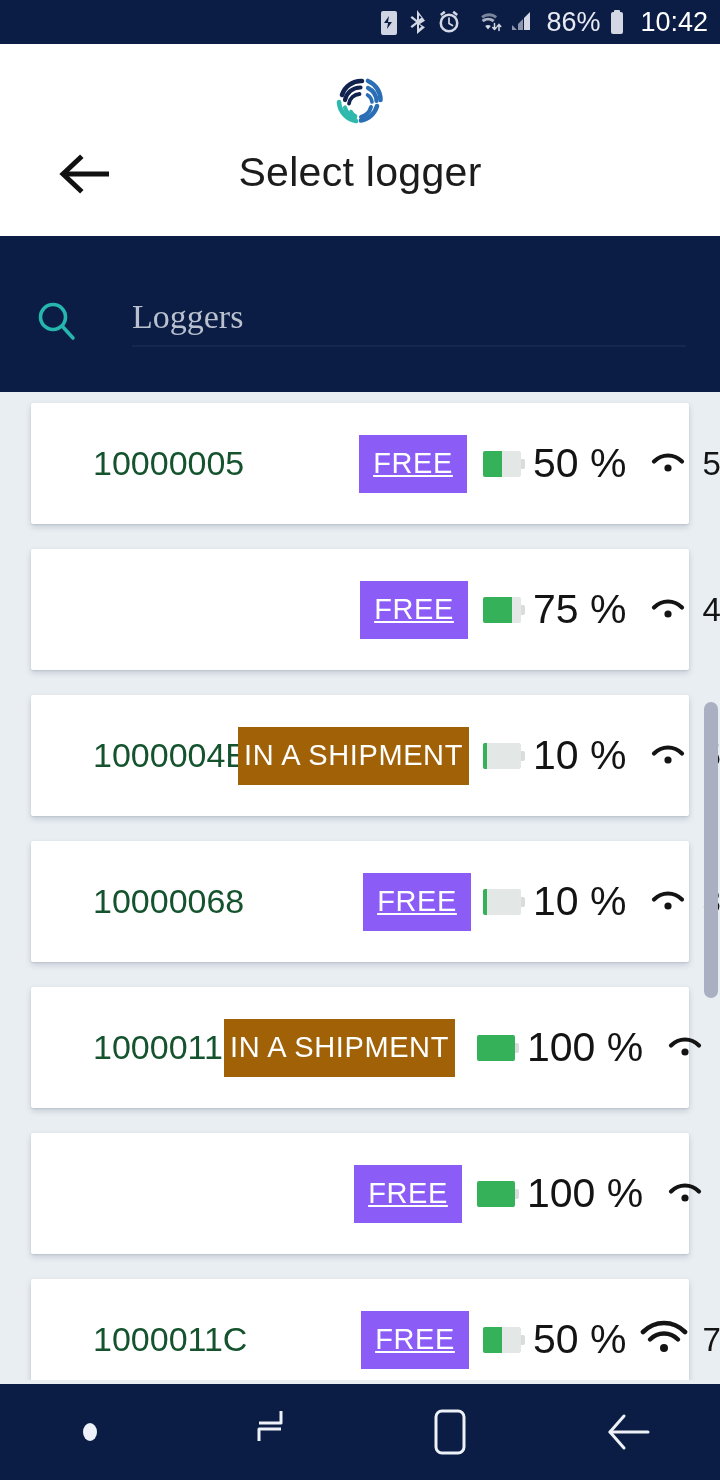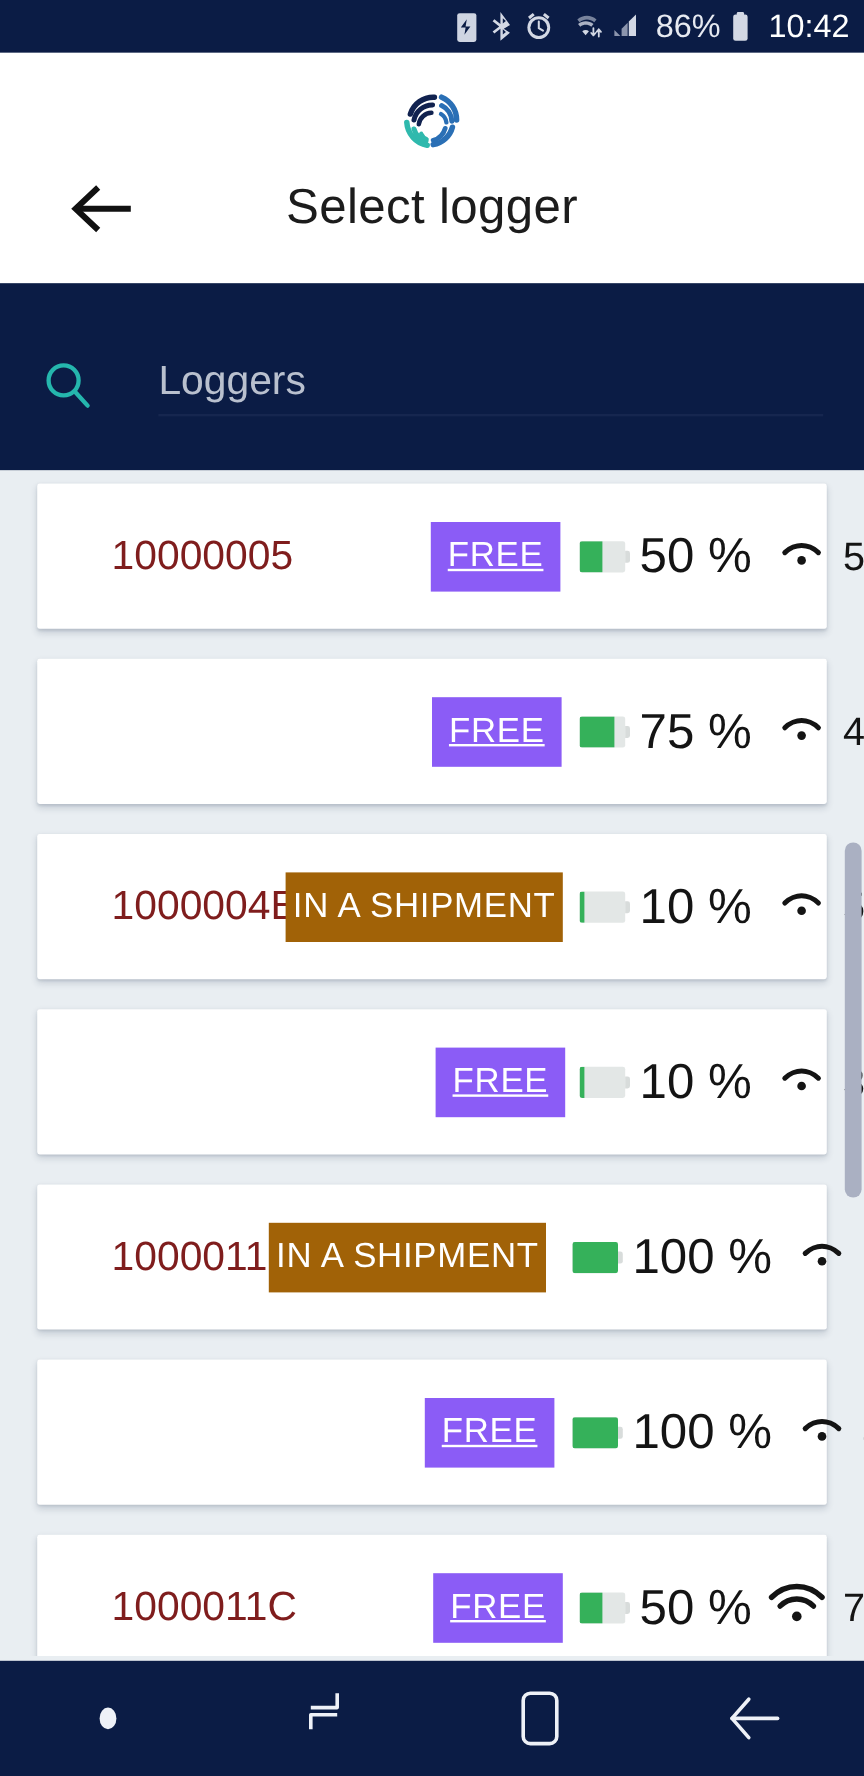--- a/index.html
+++ b/index.html
@@ -44,42 +44,42 @@
   .search-row{
     position:absolute; left:34px; top:58px; width:652px; height:56px;
     display:flex; align-items:center;
   }
   .search-icon{ width:46px; height:46px; flex:0 0 46px; }
   .search-field{
     margin-left:52px; flex:1 1 auto; position:relative; height:56px;
   }
   .search-input{
     width:100%; height:46px; background:transparent; border:0; outline:none;
-    color:#7dd3fc; font-size:34px; font-family:Liberation Sans, sans-serif;
+    color:#7dd3fc; font-size:34px; font-family:Liberation Serif, serif;
     padding:0;
   }
   .search-input::placeholder{ color:#b9c0ce; opacity:1; }
   .search-underline{
     position:absolute; left:0; bottom:3px; width:100%; height:2px;
     background:#16264f;
   }
 
   
   .listarea{
     position:absolute; top:392px; left:0; width:720px; height:988px;
     background:#e9eef2; overflow:hidden;
   }
   .card{
     position:absolute; left:31px; width:658px; height:121px;
     background:#ffffff; border-radius:2px;
     box-shadow:0 3px 6px rgba(20,35,70,.16), 0 1px 2px rgba(20,35,70,.10);
     display:flex; align-items:center; cursor:pointer;
   }
   .logger-id{
-    font-size:34px; color:#7f1d1d; white-space:nowrap;
+    font-size:34px; color:#14532d; white-space:nowrap;
     position:absolute;
   }
   .badge{
     position:absolute; height:58px; display:flex; align-items:center;
     justify-content:center; color:#ffffff; font-size:29px; letter-spacing:.6px;
     white-space:nowrap;
   }
   .badge.free{ background:#8b5cf6;text-decoration:underline; }
   .badge.ship{ background:#a16207; }
 
@@ -258,20 +258,21 @@
           </span>
           <span class="pct">10 %</span>
           <span class="wifi-ico" style="margin-left: 22px;"><svg width="40" height="30" viewBox="0 0 40 30">
               <path d="M6 14.5C10 10.5 16 8.5 20 8.5s10 2 14 6" stroke="#141414" stroke-width="4.2" fill="none" stroke-linecap="round"></path>
               <circle cx="20" cy="21" r="3.6" fill="#141414"></circle>
             </svg></span>
           <span class="wifi-pct">58 %</span>
         </div>
       </div>
       <div class="card" style="top: 449px;">
+        <div class="logger-id" style="left: 62px;">10000068</div>
         <div class="badge free" style="left: 332px; width: 108px;">FREE</div>
         <div class="metric" style="left: 452px;">
           <span class="batt">
             <span class="batt-body">
               <span class="batt-fill" style="width:10%"></span>
             </span>
             <span class="batt-cap"></span>
           </span>
           <span class="pct">10 %</span>
           <span class="wifi-ico" style="margin-left: 22px;"><svg width="40" height="30" viewBox="0 0 40 30">

